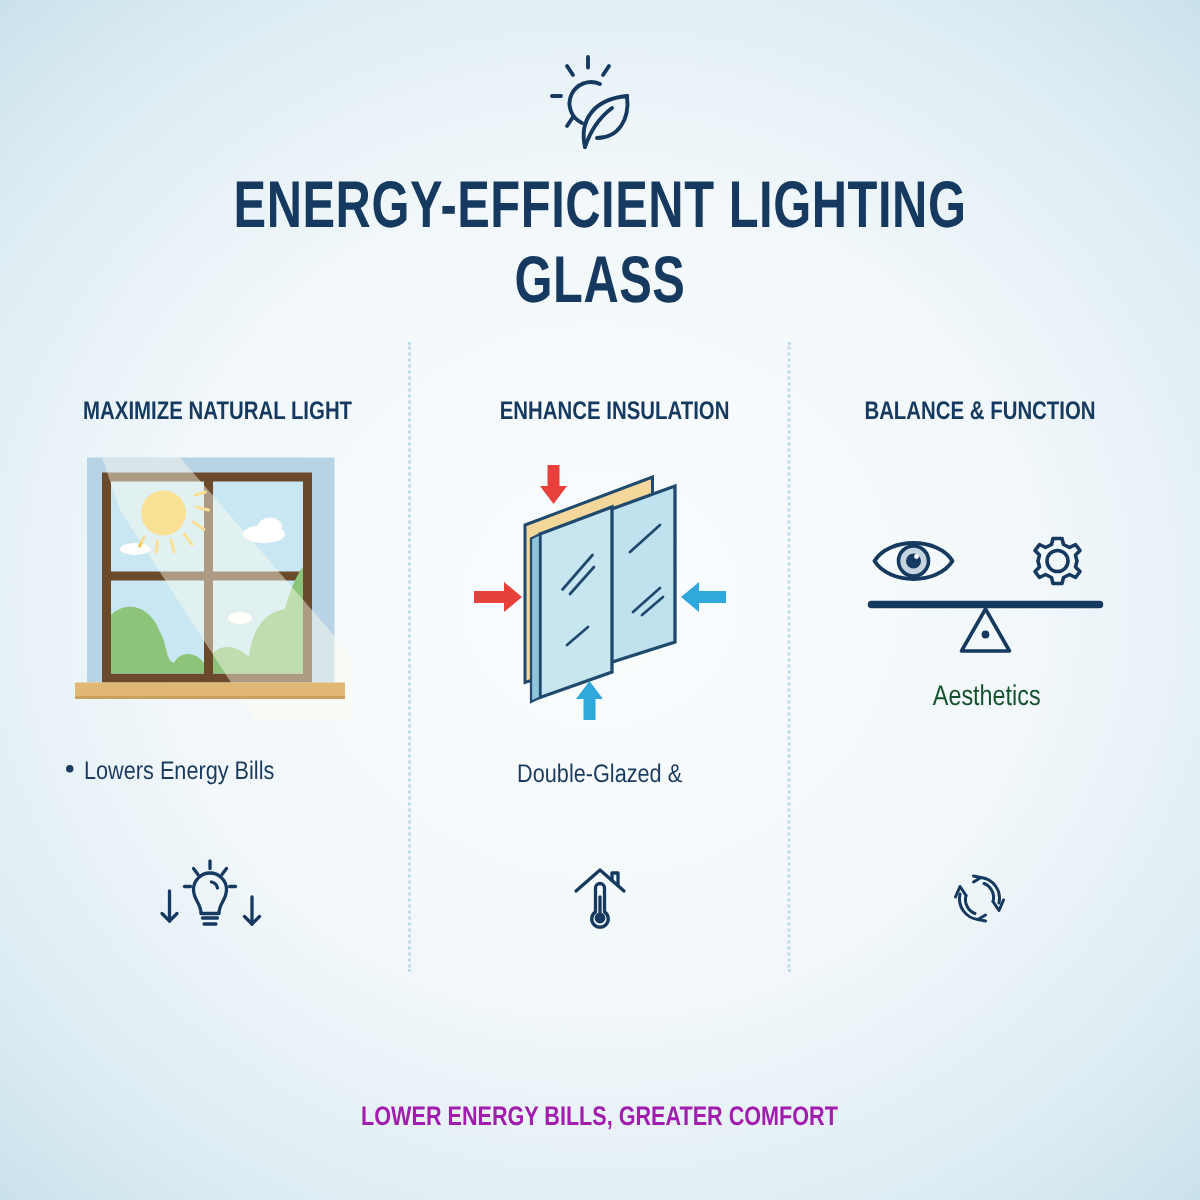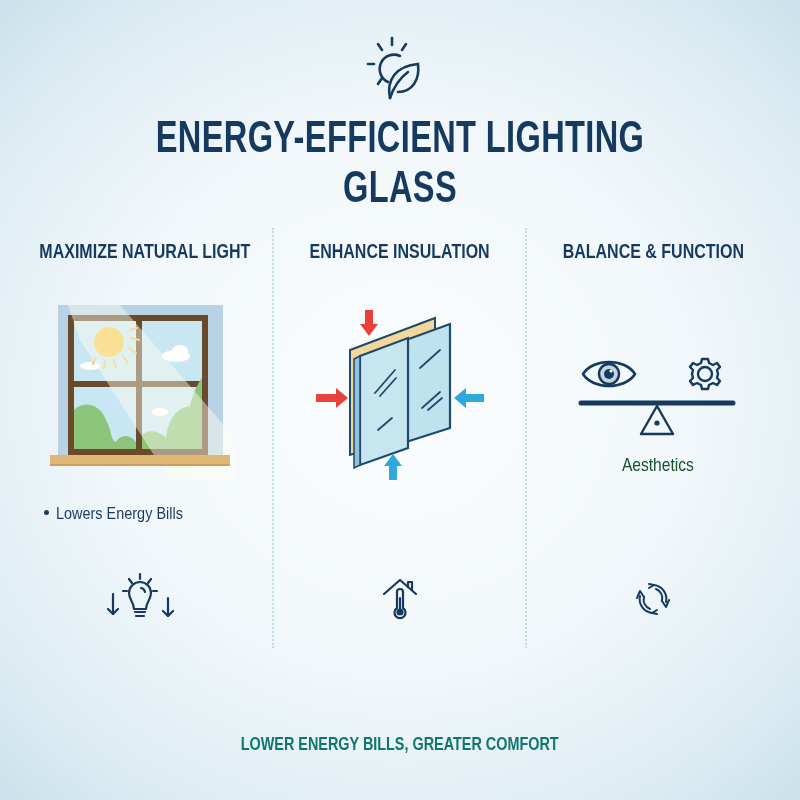--- a/index.html
+++ b/index.html
@@ -12,29 +12,29 @@
   .abs { position: absolute; }
   .condensed { transform: scaleX(0.82); transform-origin: center; display: inline-block; }
   .top-icon { left: 364px; top: 34px; width: 72px; height: 72px; }
   .title {
     left: 0; top: 112px; width: 800px; text-align: center;
     font-size: 44px; font-weight: bold; letter-spacing: 0.5px; color: #15395f;
   }
   .title span { transform: scaleX(0.74); }
   .divider { top: 228px; width: 0; height: 420px; border-left: 2px dotted #c0dcea; }
   .col { top: 240px; width: 266px; text-align: center; }
-  .col-title { font-size: 20px; font-weight: bold; color: #15395f; margin-top: 0; }
+  .col-title { font-size: 17px; font-weight: bold; color: #15395f; margin-top: 24px; }
   .col-title span { transform: scaleX(0.8); white-space: nowrap; }
   .bullets { list-style: none; padding: 0; margin: 0; font-size: 17px; color: #1a3a5f; }
   .bullets li { white-space: nowrap; line-height: 24px; }
   .bullets li span.txt { transform: scaleX(0.85); display: inline-block; transform-origin: left center; }
   .bullet-dot { display: inline-block; width: 5px; height: 5px; background: #1a3a5f; border-radius: 50%; margin-right: 7px; vertical-align: middle; position: relative; top: -2px; }
   .footer {
     left: 0; top: 734px; width: 800px; text-align: center;
-    font-size: 18px; font-weight: bold; color: #0f766e;
+    font-size: 18px; font-weight: bold; color: #a21caf;
   }
   .footer span { transform: scaleX(0.8); white-space: nowrap; }
   .sub-label { font-size: 19px; color: #14532d; }
   .sub-label span { transform: scaleX(0.82); }
   .desc { font-size: 17px; color: #1a3a5f; line-height: 26px; }
   .desc span { transform: scaleX(0.85); }
 </style>
 </head>
 <body>
 
@@ -116,21 +116,21 @@
     <line x1="31" y1="40" x2="41" y2="40"></line>
     <line x1="32" y1="44" x2="40" y2="44"></line>
     <path d="M37 16 A5 5 0 0 1 41 20"></path>
     <line x1="9" y1="22" x2="9" y2="42"></line>
     <polyline points="4,37 9,42 14,37"></polyline>
     <line x1="64" y1="26" x2="64" y2="44"></line>
     <polyline points="59,39 64,44 69,39"></polyline>
   </svg>
 </div>
 
-<div class="abs col" style="left:267px;">
+<div class="abs col" style="left:277px;">
   <div class="col-title">
     <span class="condensed">ENHANCE INSULATION</span>
   </div>
 </div>
 
 <div class="abs" style="left:310px; top:310px; width:180px; height:170px;">
   <svg width="180" height="170" viewBox="0 0 180 170">
 
     <polygon points="40,40 125,8 125,118 40,145" fill="#f3d79b" stroke="#1f4a6e" stroke-width="2"></polygon>
 
@@ -155,20 +155,21 @@
     </g>
 
     <g fill="#2fa8dc">
       <polygon points="174,84 156,84 156,78 144,88 156,98 156,92 174,92"></polygon>
       <polygon points="79,170 87,170 87,156 92,156 83,144 74,156 79,156"></polygon>
     </g>
   </svg>
 </div>
 
 <div class="abs" style="left:267px; top:503px; width:266px; text-align:center;">
+  <div class="desc"><span class="condensed">Double-Glazed &amp;</span></div>
 </div>
 
 <div class="abs" style="left:380px; top:576px; width:40px; height:44px;">
   <svg width="40" height="44" viewBox="0 0 40 44" fill="none" stroke="#15395f" stroke-width="2.2" stroke-linecap="round" stroke-linejoin="round">
     <polyline points="4,18 20,4 36,18"></polyline>
     <polyline points="28,11 28,6 32,6 32,14"></polyline>
     <path d="M17 32 L17 16 A3 3 0 0 1 23 16 L23 32 A5.5 5.5 0 1 1 17 32 Z"></path>
     <circle cx="20" cy="36" r="2.5" fill="#15395f"></circle>
     <line x1="20" y1="22" x2="20" y2="34"></line>
   </svg>

